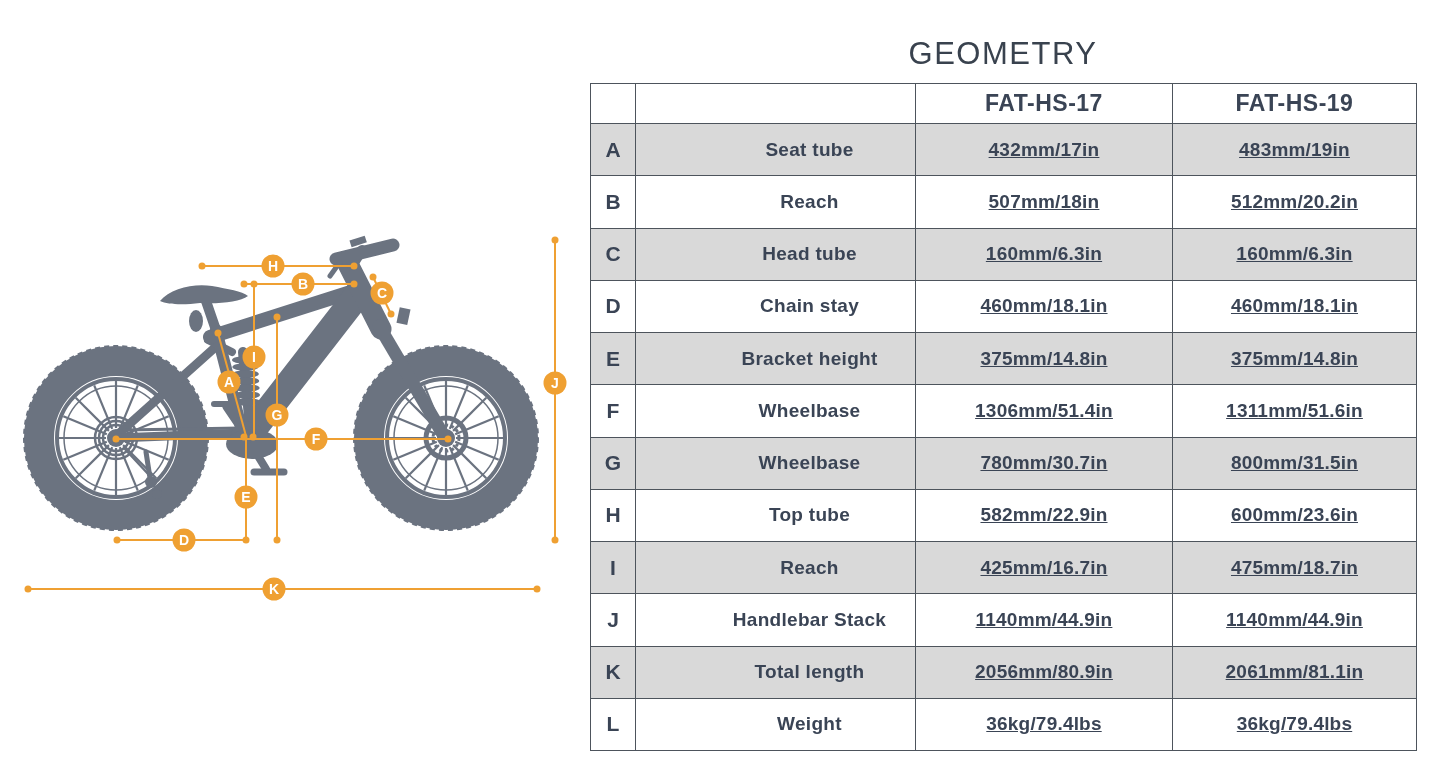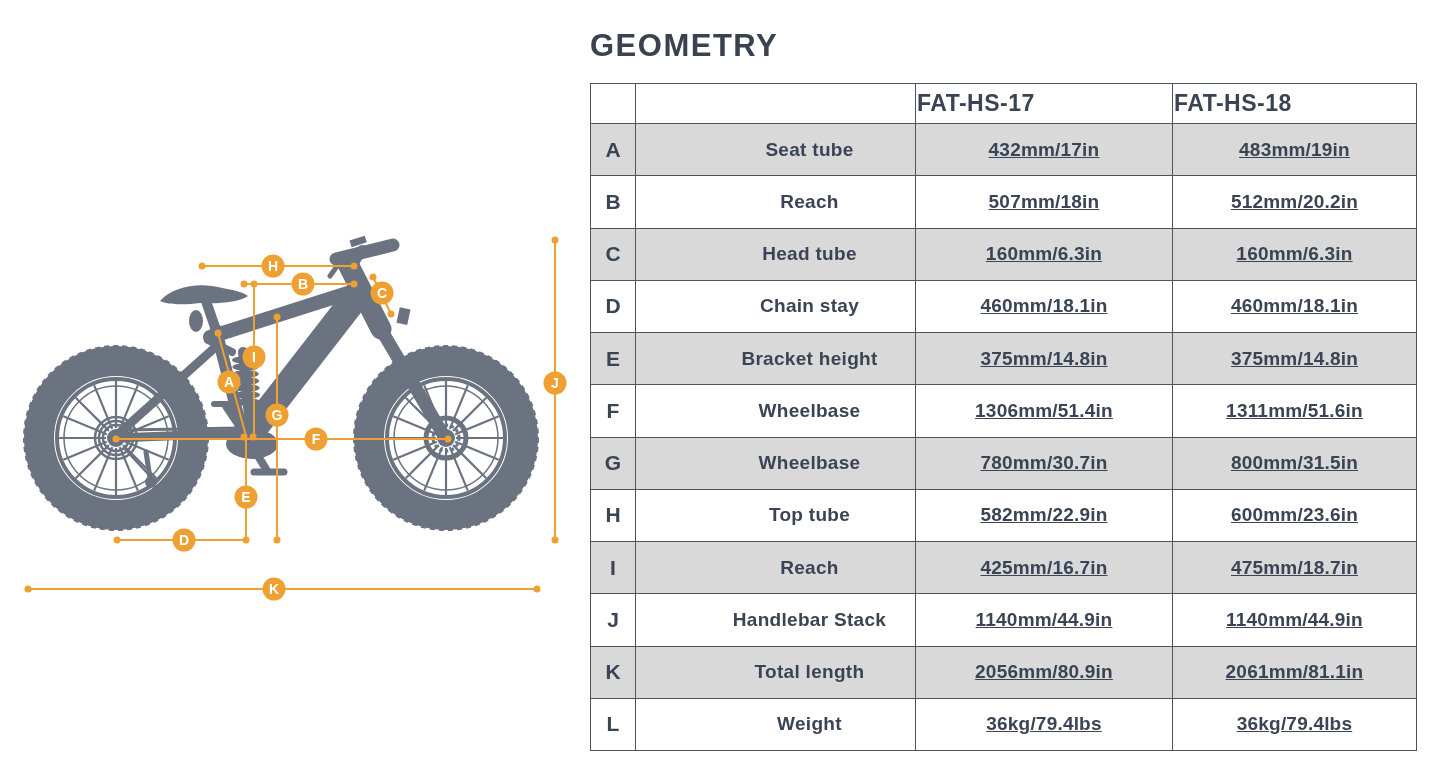--- a/index.html
+++ b/index.html
@@ -4,43 +4,43 @@
 <style>
   html,body{margin:0;padding:0;}
   body{
     width:1445px;height:782px;background:#ffffff;position:relative;
     font-family:"Liberation Sans", sans-serif;overflow:hidden;
     -webkit-font-smoothing:antialiased;
   }
   .stage{position:absolute;inset:0;}
   
   .title{
-    position:absolute;left:590px;top:28px;width:826px;
-    font-size:31px;font-weight:bold;
+    position:absolute;left:590px;top:36px;width:826px;
+    text-align:center;font-size:31px;font-weight:normal;
     letter-spacing:1.5px;color:#39424e;
   }
   
   table.geo{
     position:absolute;left:590px;top:83px;width:826px;
     border-collapse:collapse;table-layout:fixed;
     color:#3a4455;
   }
   table.geo col.c-letter{width:45px;}
   table.geo col.c-name{width:280px;}
   table.geo col.c-v1{width:257px;}
   table.geo col.c-v2{width:244px;}
   table.geo th, table.geo td{
     border:1.5px solid #4d545c;
     overflow:hidden;white-space:nowrap;
   }
   table.geo thead tr{height:40px;}
   table.geo tbody tr{height:52.25px;}
   table.geo tbody tr:nth-child(odd){background:#d9d9d9;}
   table.geo tbody tr:nth-child(even){background:#ffffff;}
-  th.model{font-size:23px;font-weight:bold;text-align:left;letter-spacing:0.5px;}
+  th.model{font-size:23px;font-weight:bold;text-align:center;letter-spacing:0.5px;}
   td.letter{font-size:21px;font-weight:bold;text-align:center;}
   td.name{font-size:19px;font-weight:bold;text-align:center;padding-left:69px;letter-spacing:0.3px;}
   td.val{font-size:19px;font-weight:bold;text-align:center;letter-spacing:0.2px;text-decoration:underline;}
   
   svg.diagram{position:absolute;left:0;top:0;}
   .bike{stroke:#6b7380;}
   .bike-fill{fill:#6b7380;}
   .meas{stroke:#efa032;stroke-width:2;fill:none;}
   .dot{fill:#efa032;}
   .badge{fill:#efa032;}
@@ -226,21 +226,21 @@
       <col class="c-letter">
         <col class="c-name">
         <col class="c-v1">
         <col class="c-v2">
     </colgroup>
     <thead>
       <tr>
         <th></th>
         <th></th>
         <th class="model">FAT-HS-17</th>
-        <th class="model">FAT-HS-18</th>
+        <th class="model">FAT-HS-19</th>
       </tr>
     </thead>
     <tbody>
       <tr>
         <td class="letter">A</td>
         <td class="name">Seat tube</td>
         <td class="val">432mm/17in</td>
         <td class="val">483mm/19in</td>
       </tr>
       <tr>

